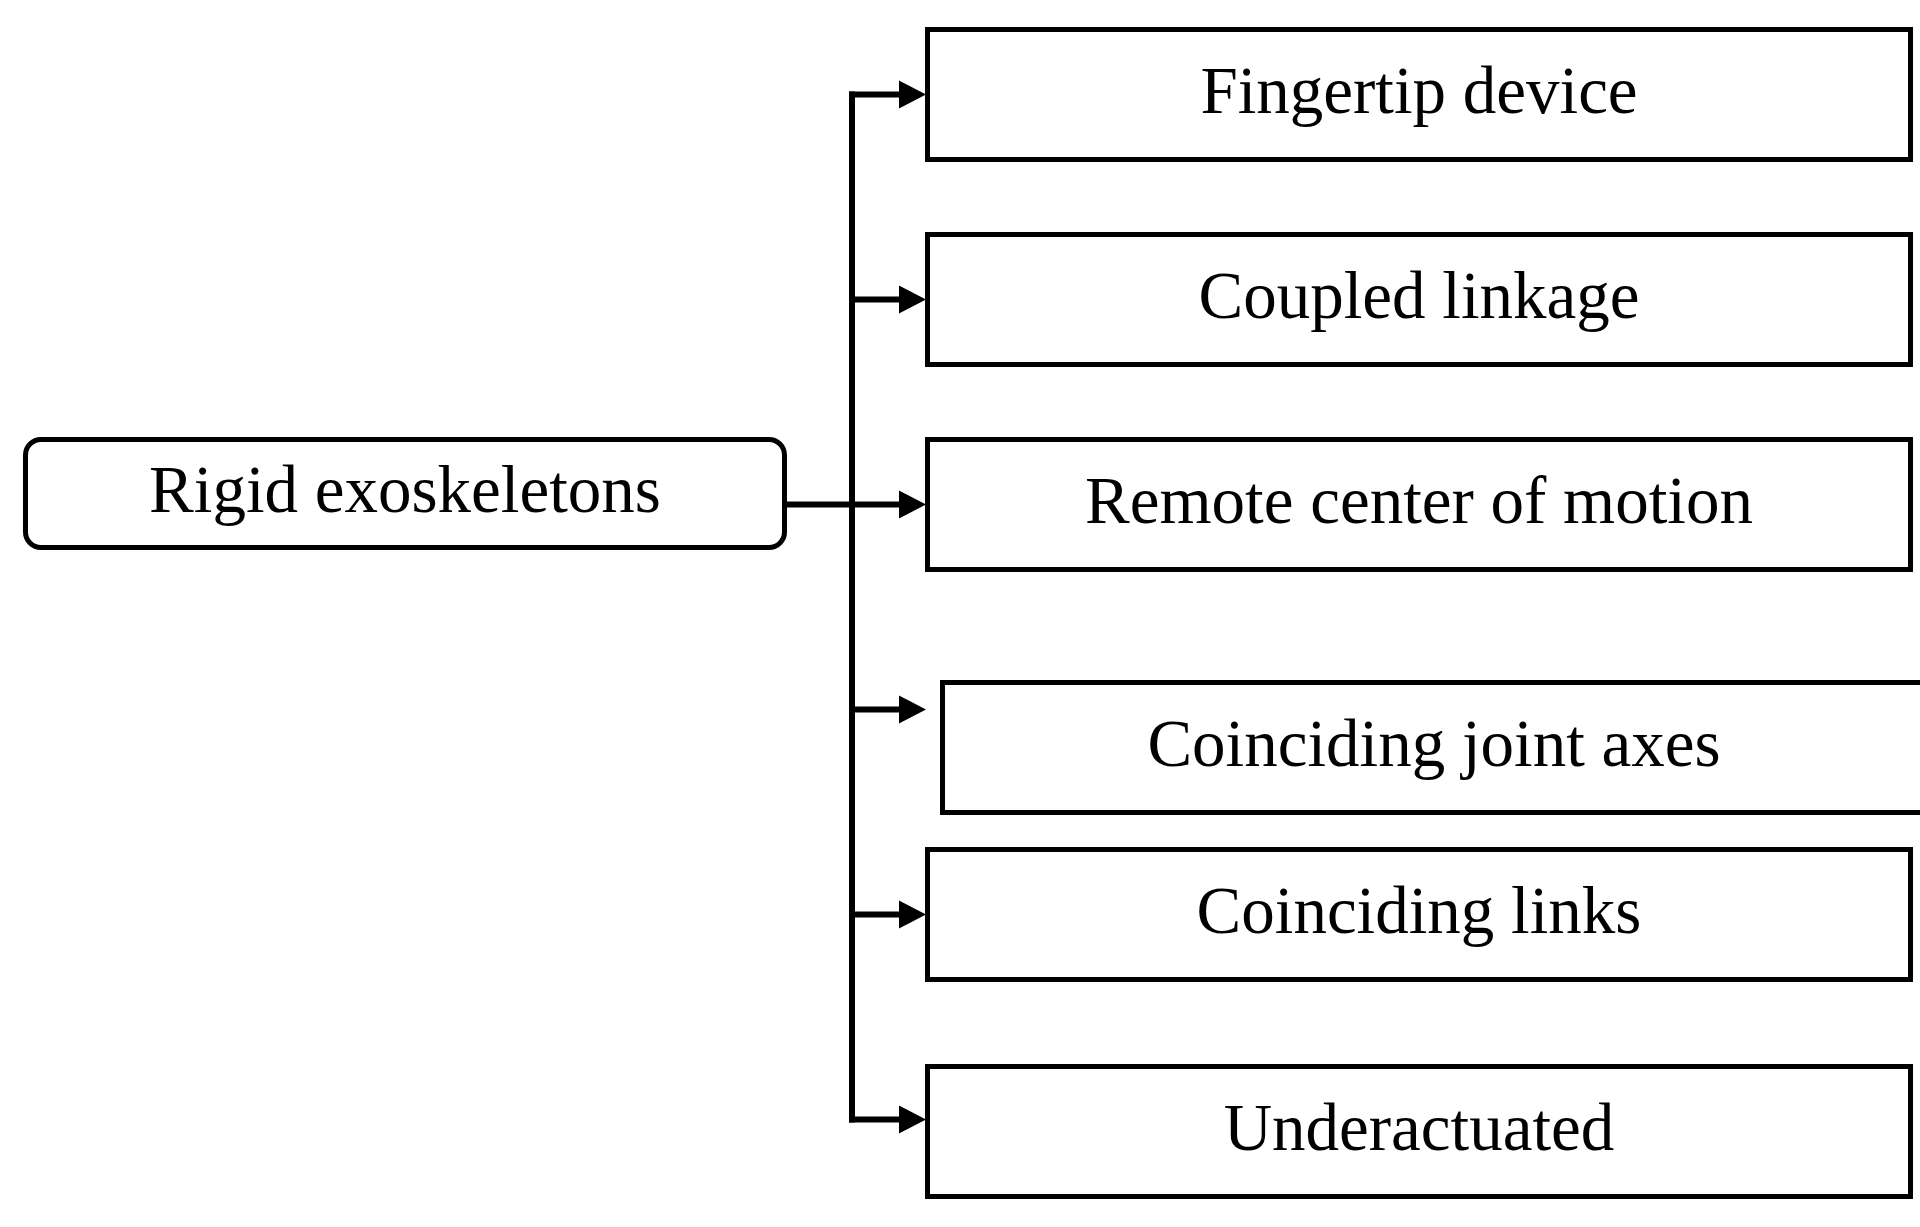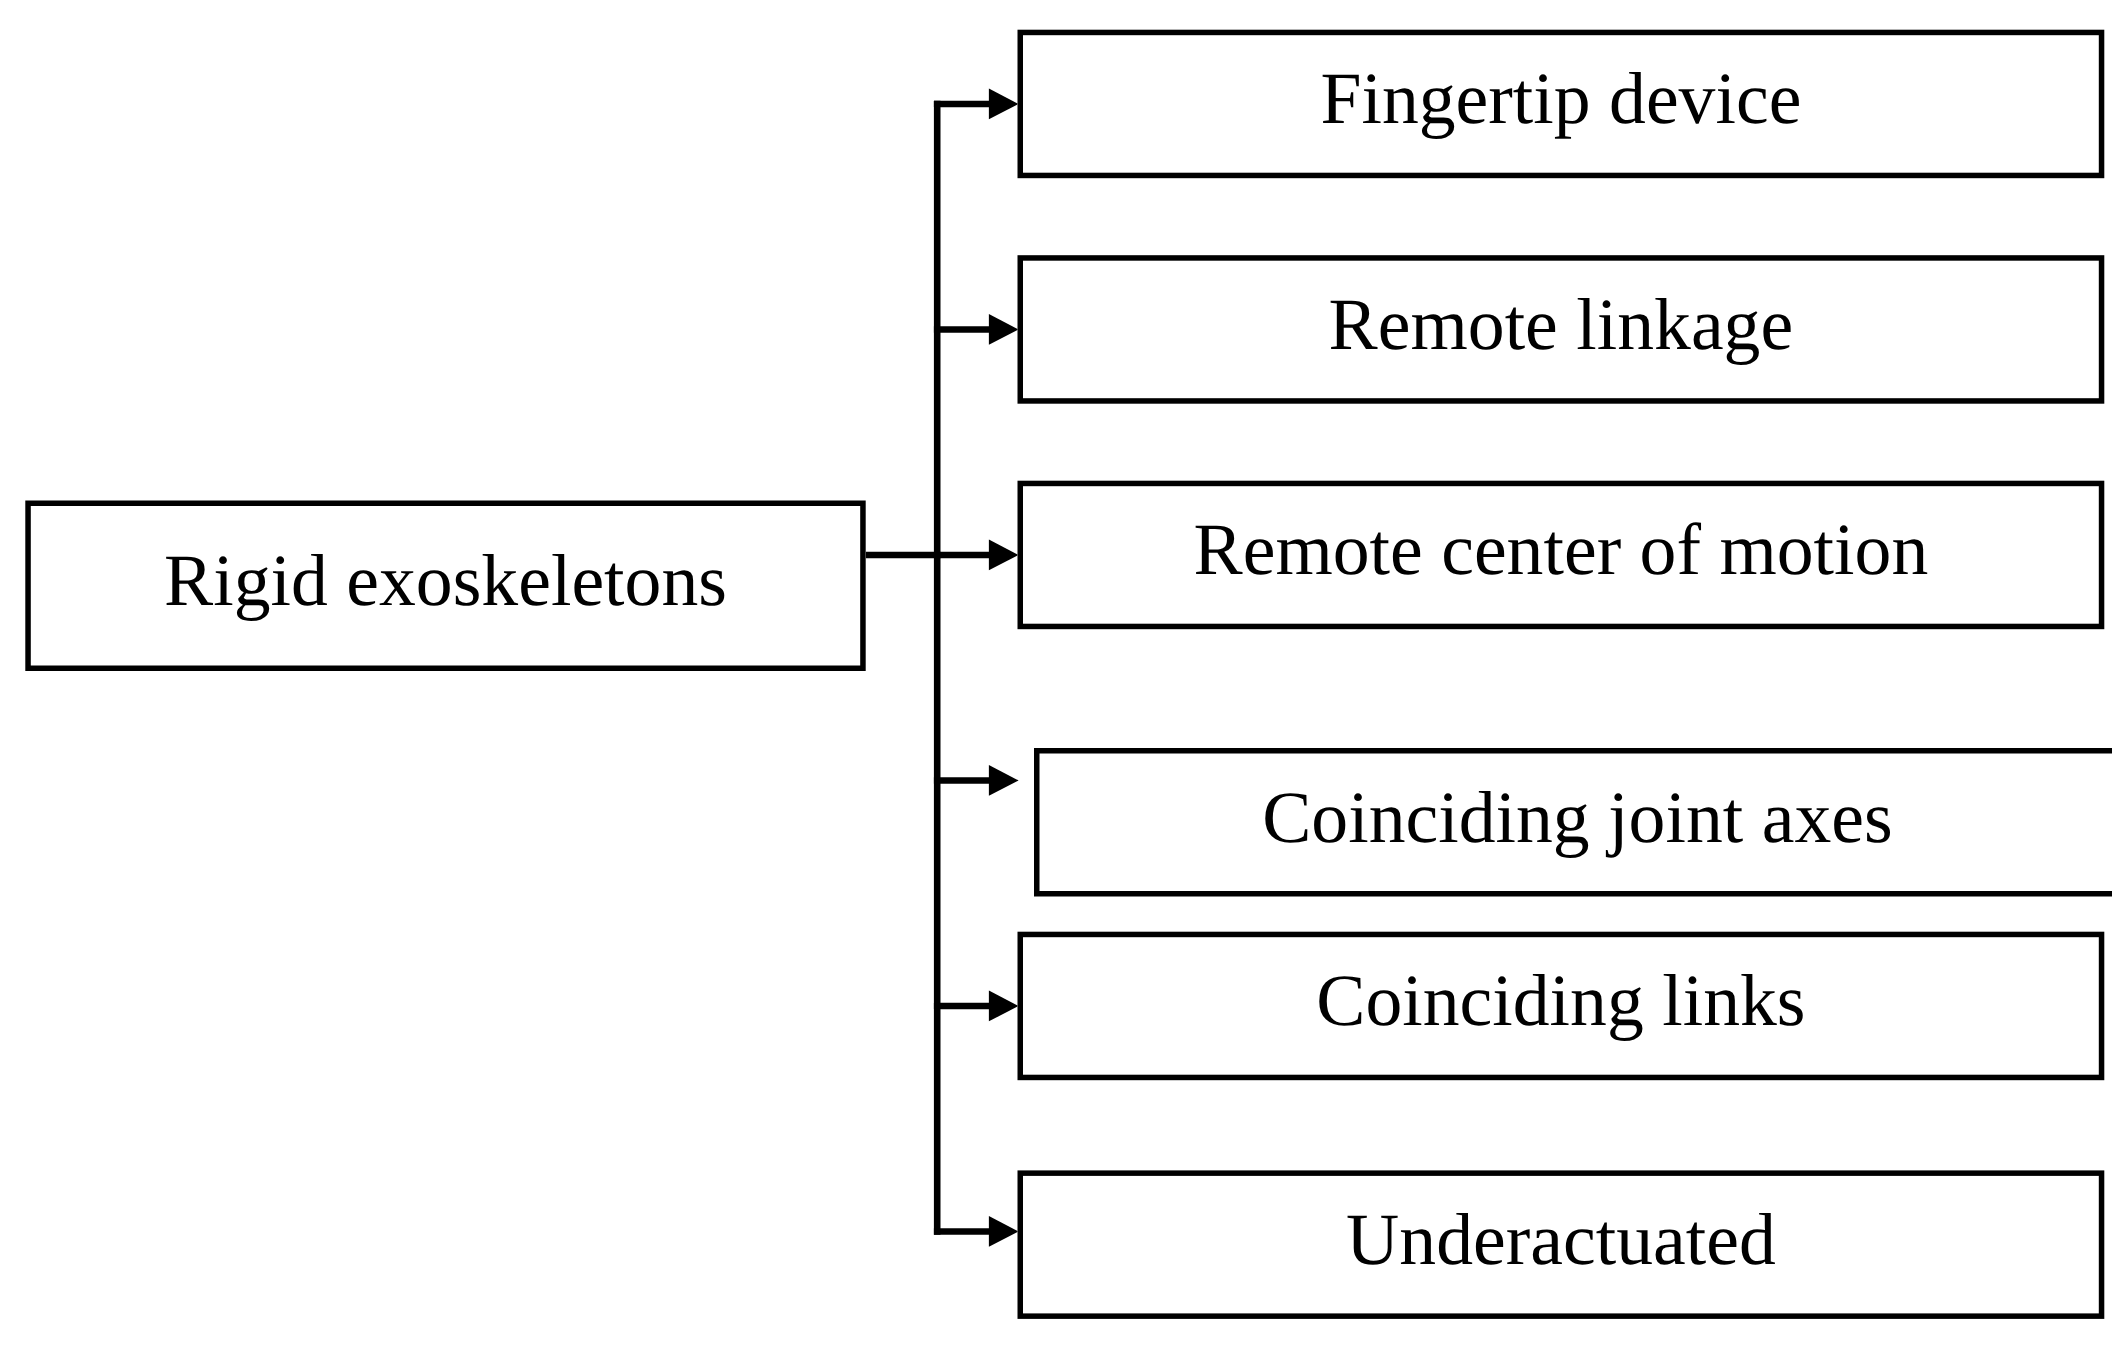--- a/index.html
+++ b/index.html
@@ -33,23 +33,24 @@
   }
   .node .label {
     font-size: 67px;
     color: #000000;
     white-space: nowrap;
     line-height: 1;
     padding-bottom: 8px;
   }
   .root {
     left: 23px;
-    top: 455px;
+    top: 437px;
     width: 764px;
-    height: 155px;
+    height: 113px;
+    border-radius: 18px;
   }
   .child {
     left: 925px;
     width: 988px;
     height: 135px;
   }
   .c0 { top: 27px; }
   .c1 { top: 232px; }
   .c2 { top: 437px; }
   .c3 { top: 680px; margin-left: 15px; }
@@ -88,21 +89,21 @@
 
   <div class="node root">
     <span class="label">Rigid exoskeletons</span>
   </div>
 
   <div class="node child c0">
     <span class="label">Fingertip device</span>
   </div>
 
   <div class="node child c1">
-    <span class="label">Remote linkage</span>
+    <span class="label">Coupled linkage</span>
   </div>
 
   <div class="node child c2">
     <span class="label">Remote center of motion</span>
   </div>
 
   <div class="node child c3">
     <span class="label">Coinciding joint axes</span>
   </div>
 

